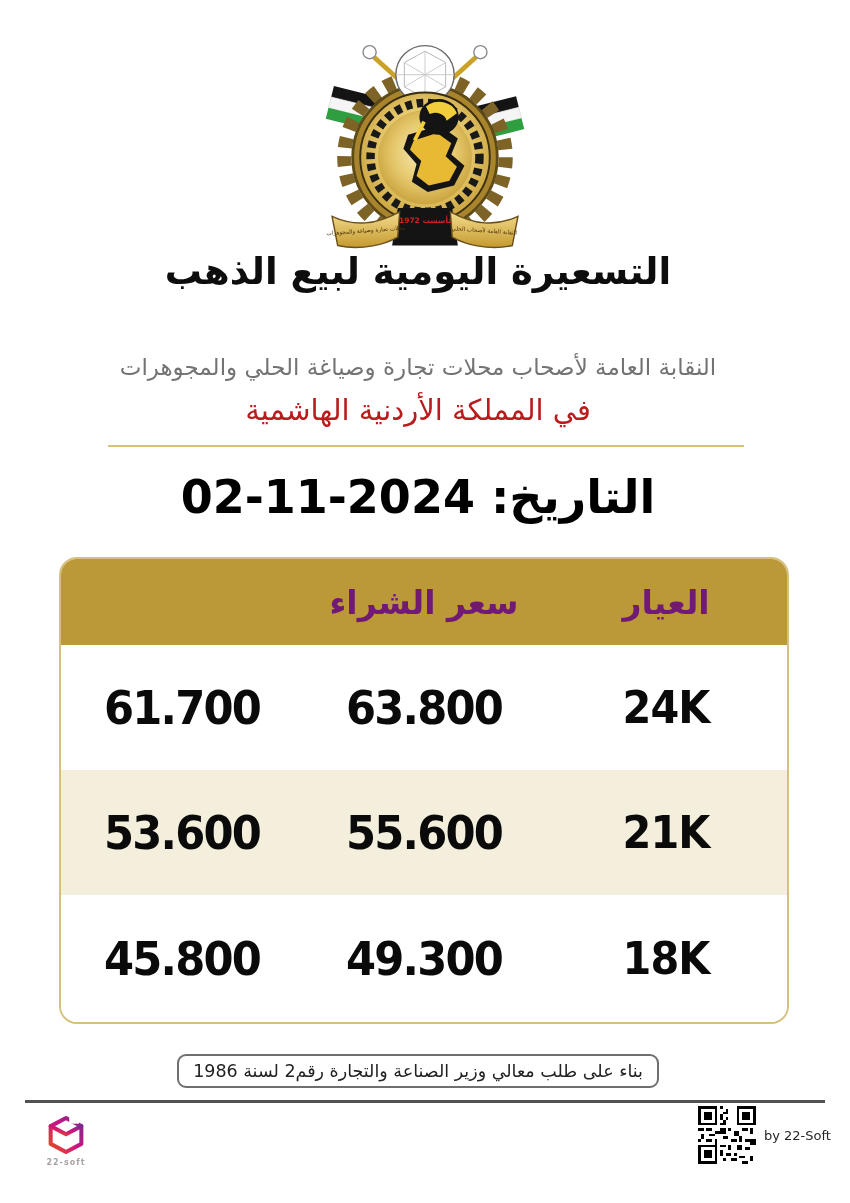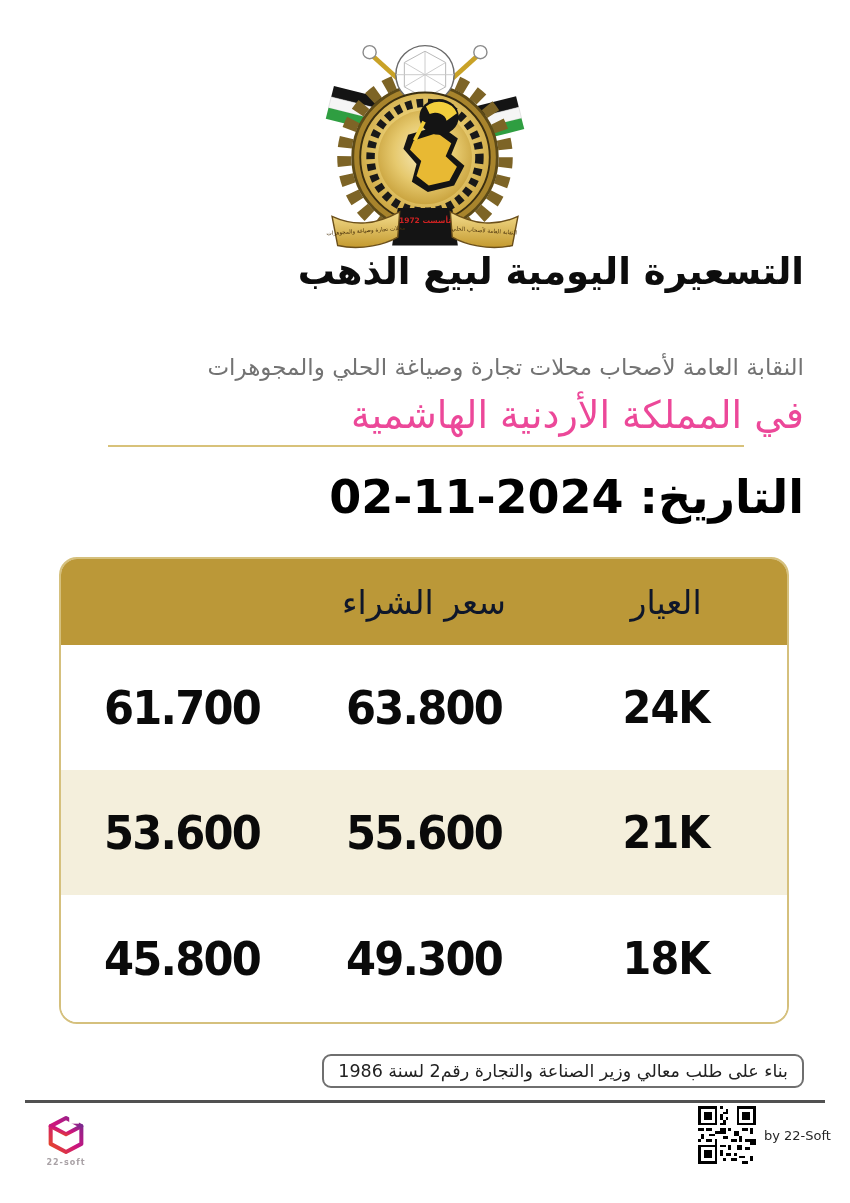--- a/index.html
+++ b/index.html
@@ -2,41 +2,41 @@
 <html lang="ar"><head>
 <meta charset="utf-8">
 <style>
   html,body{margin:0;padding:0;}
   body{
     width:850px;height:1203px;background:#ffffff;
     font-family:"DejaVu Sans","Liberation Sans",sans-serif;
     position:relative;overflow:hidden;color:#111;
   }
   .page{position:absolute;inset:0;}
-  .centered{position:absolute;left:0;width:804px;text-align:right;}
+  .centered{position:absolute;left:0;width:804px;text-align:center;padding-left:16px;}
 
   .emblem{position:absolute;left:317px;top:24px;width:216px;height:230px;}
 
   .title{top:250px;font-size:37px;font-weight:bold;color:#0d0d0d;letter-spacing:-1px;}
   .issued{top:324px;font-size:23px;color:#1a1a1a;}
   .org{top:354px;font-size:23px;color:#737373;}
-  .kingdom{top:393px;font-size:38px;color:#ec4899;}
+  .kingdom{top:393px;font-size:29px;color:#b91c1c;}
   .gold-divider{position:absolute;left:108px;top:445px;width:636px;height:2px;background:#d8c27a;}
 
   .date-line{top:470px;font-size:46px;font-weight:bold;color:#000;}
   .date-line .num{direction:ltr;unicode-bidi:embed;}
 
   .price-table{
     position:absolute;left:59px;top:557px;width:730px;
     border:2px solid #d5c07d;border-radius:18px;overflow:hidden;
     background:#fff;box-sizing:border-box;
   }
   .t-row{display:grid;grid-template-columns:1fr 1fr 1fr;direction:rtl;}
   .t-head{background:#bb9838;height:86px;}
-  .t-head .cell{font-size:33px;font-weight:normal;color:#0f172a;}
+  .t-head .cell{font-size:33px;font-weight:bold;color:#701a75;}
   .t-data{height:125px;background:#ffffff;}
   .t-data.alt{background:#f4efdc;}
   .t-data.last{height:127px;}
   .cell{display:flex;align-items:center;justify-content:center;}
   .num-cell{font-size:47px;font-weight:bold;letter-spacing:-2px;color:#0a0a0a;transform:scaleX(.92);}
   .karat-cell{font-size:45px;font-weight:bold;letter-spacing:-1px;color:#0a0a0a;transform:scaleX(.92);}
 
   .footnote-wrap{top:1036px;margin-top:18px;}
   .footnote{
     display:inline-block;border:2px solid #6f6f6f;border-radius:9px;

